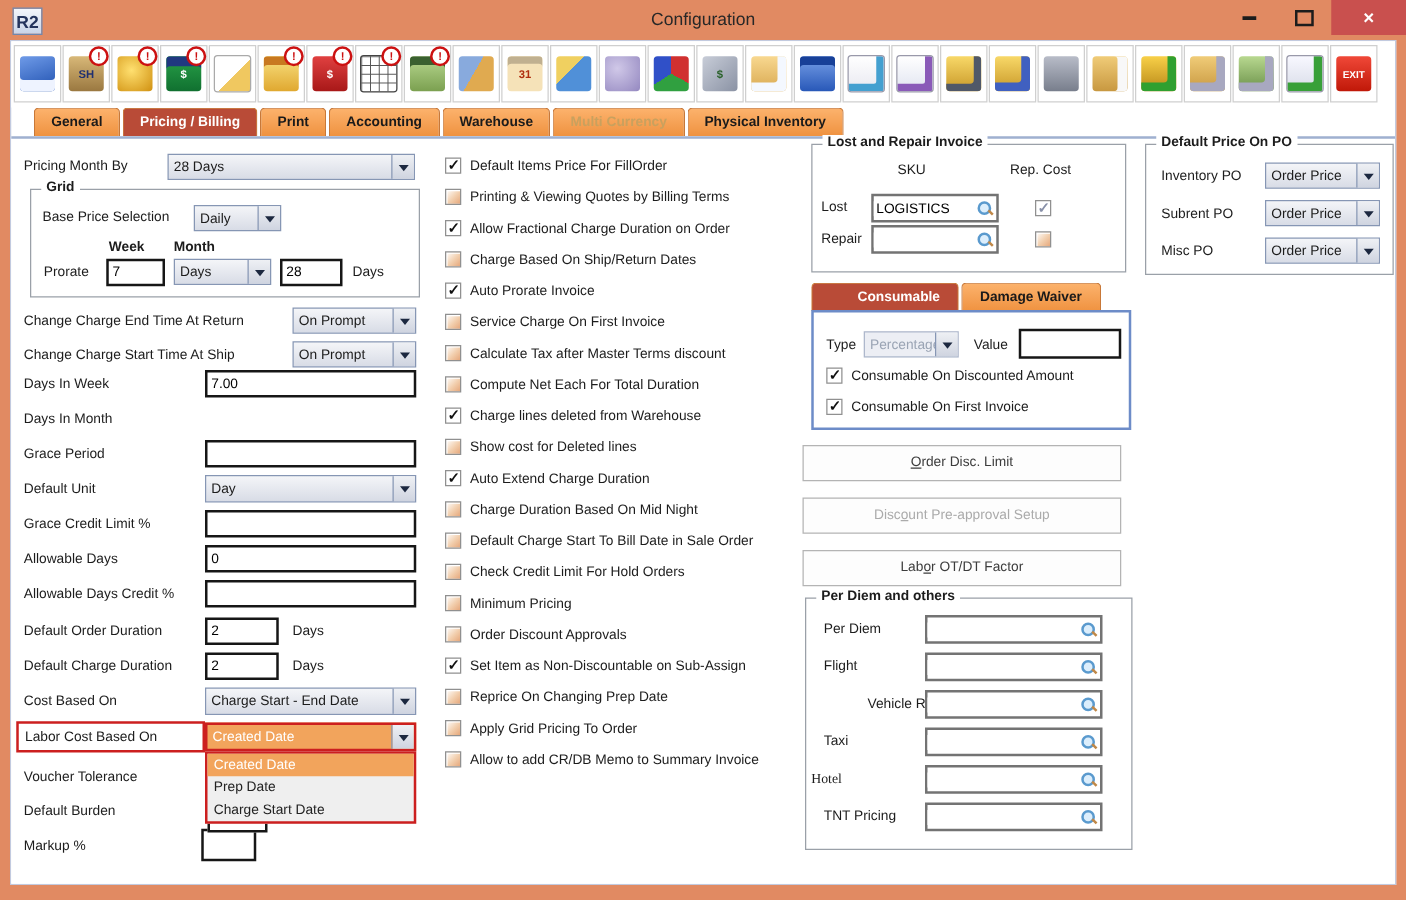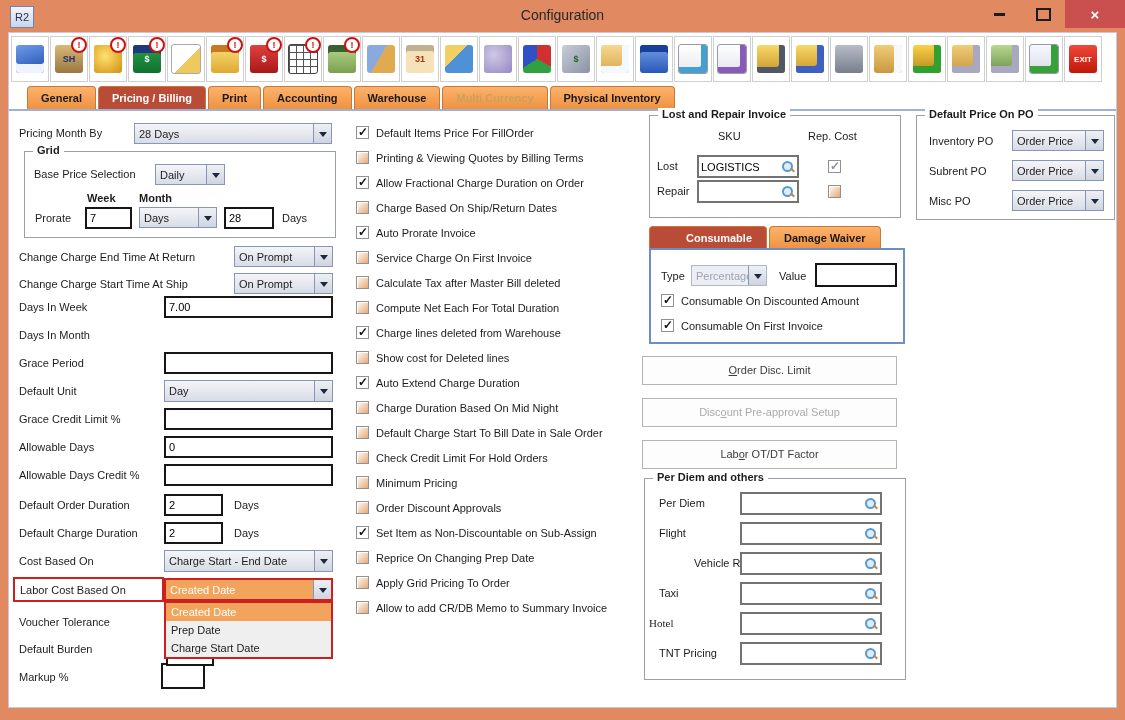--- a/index.html
+++ b/index.html
@@ -1,20 +1,20 @@
 <!DOCTYPE html>
 <html><head>
 <meta charset="utf-8">
 <style>
   html,body{margin:0;padding:0;background:#555;font-family:"Liberation Sans",sans-serif;}
   .window{position:relative;width:1125px;height:720px;background:#e18a62;overflow:hidden;}
   
   .titlebar{position:absolute;top:0;left:0;right:0;height:32px;}
   .appicon{position:absolute;left:10px;top:6px;width:22px;height:20px;background:linear-gradient(#f4f6fb,#c9d4e8);
-    border:1px solid #6f87b0;color:#24335c;font-size:11px;font-weight:normal;text-align:center;line-height:20px;}
+    border:1px solid #6f87b0;color:#24335c;font-size:14px;font-weight:bold;text-align:center;line-height:20px;}
   .title{position:absolute;left:0;right:0;top:0;height:32px;text-align:center;line-height:30px;
     font-size:14px;color:#272727;}
   .capbtns{position:absolute;right:0;top:0;height:28px;display:flex;}
   .capbtn{width:44px;height:28px;display:flex;align-items:center;justify-content:center;}
   .min-glyph{width:11px;height:0;border-bottom:3px solid #1c1c1c;display:block;}
   .max-glyph{width:11px;height:9px;border:2px solid #1c1c1c;display:block;background:transparent;}
   .closebtn{width:60px;background:#c9504e;color:#fff;font-size:15px;font-weight:bold;}
   
   .main{position:absolute;top:32px;left:8px;right:8px;bottom:12px;background:#ffffff;border:1px solid #c2cadf;}
   
@@ -393,21 +393,21 @@
           <div class="cbrow">
             <span class="cb checked"></span>
             <span class="cblabel">Auto Prorate Invoice</span>
           </div>
           <div class="cbrow">
             <span class="cb"></span>
             <span class="cblabel">Service Charge On First Invoice</span>
           </div>
           <div class="cbrow">
             <span class="cb"></span>
-            <span class="cblabel">Calculate Tax after Master Bill deleted</span>
+            <span class="cblabel">Calculate Tax after Master Terms discount</span>
           </div>
           <div class="cbrow">
             <span class="cb"></span>
             <span class="cblabel">Compute Net Each For Total Duration</span>
           </div>
           <div class="cbrow">
             <span class="cb checked"></span>
             <span class="cblabel">Charge lines deleted from Warehouse</span>
           </div>
           <div class="cbrow">

